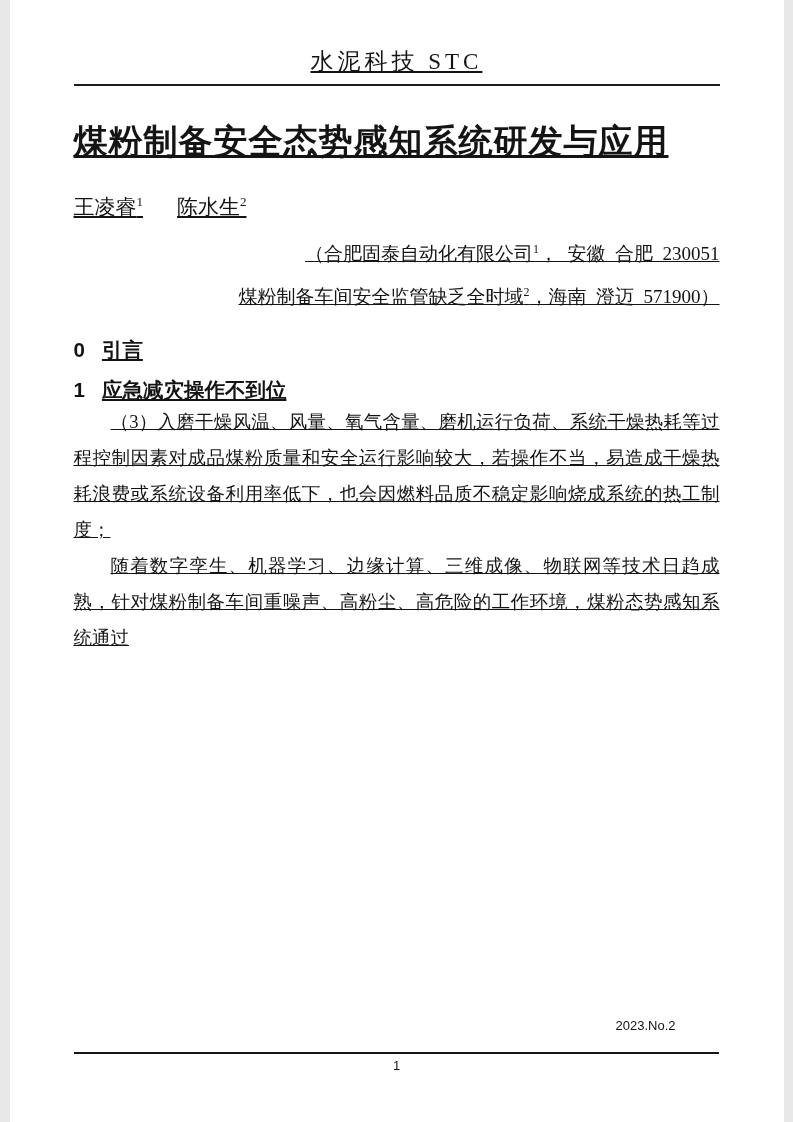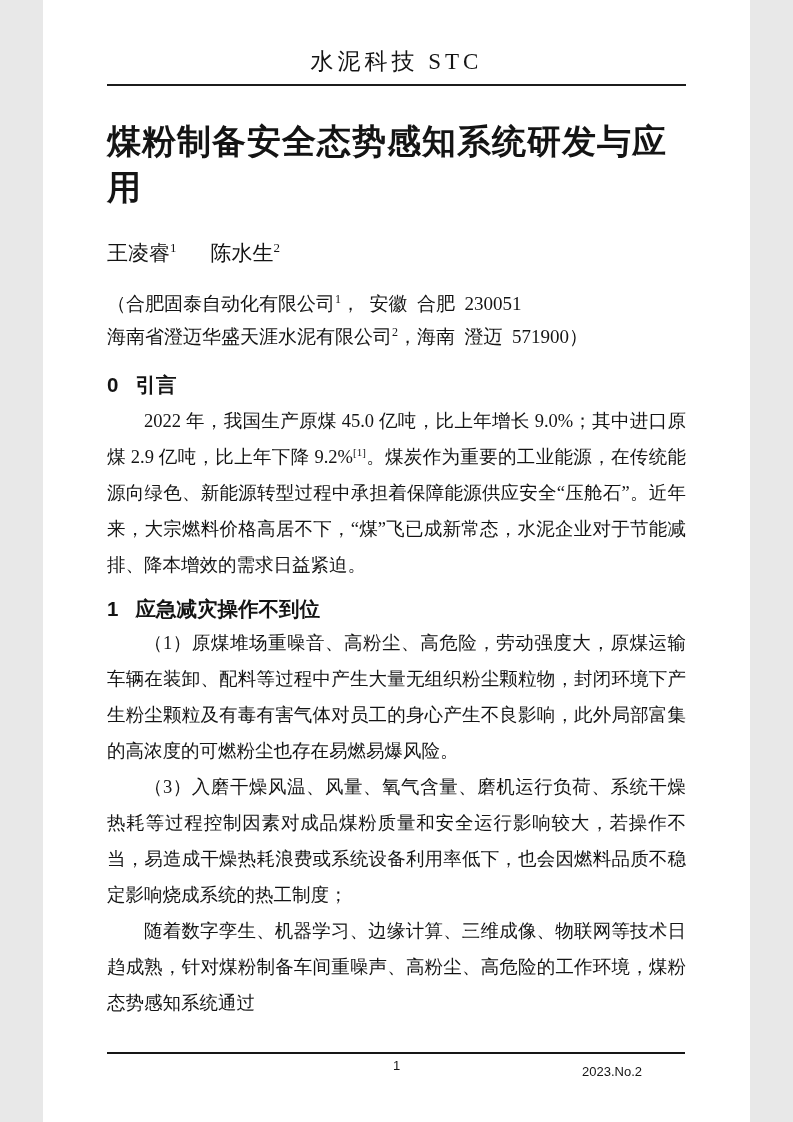--- a/index.html
+++ b/index.html
@@ -1,24 +1,25 @@
 <!DOCTYPE html>
 <html lang="zh"><head>
 <meta charset="utf-8">
 <style>
   html,body{margin:0;padding:0;background:#e8e8e8;}
   .page{
     position:relative;
-    width:707px;height:1122px;
+    width:774px;height:1122px;
     background:#ffffff;
     margin:0 auto;
     font-family:"Liberation Serif","DejaVu Serif",serif;
     color:#141414;
     overflow:hidden;
     box-sizing:border-box;
+    text-decoration:underline;
   }
   .content{padding:0 64px;}
   .journal-header{
     padding-top:47px;
     text-align:center;
     font-size:23px;
     line-height:30px;
     letter-spacing:4px;
     font-family:"Liberation Serif","DejaVu Serif",serif;
   }
@@ -39,24 +40,24 @@
   .authors{
     margin-top:16px;
     text-align:left;
     font-size:21px;
     line-height:30px;
   }
   .author{white-space:nowrap;}
   .author + .author{margin-left:34px;}
   .author sup{font-size:13px;}
   .affiliations{
-    margin-top:17px;
-    text-align:left;
+    margin-top:8px;
+    text-align:right;
     font-size:19px;
-    line-height:29px;
+    line-height:39px;
     white-space:pre-wrap;
   }
   .affiliation-line sup{font-size:12px;}
   .section-heading{
     margin:20px 0 0 0;
     font-size:20.5px;
     line-height:28px;
     font-weight:bold;
     font-family:"Liberation Sans","DejaVu Sans",sans-serif;
   }
@@ -79,46 +80,44 @@
   }
   .footer-page{
     position:absolute;
     left:0;right:0;top:1057px;
     text-align:center;
     font-size:13px;line-height:18px;
     font-family:"Liberation Sans","DejaVu Sans",sans-serif;
   }
   .footer-issue{
     position:absolute;
-    right:108px;top:1063px;
+    right:108px;top:1017px;
     font-size:13px;line-height:18px;
     font-family:"Liberation Sans","DejaVu Sans",sans-serif;
   }
 </style>
 </head>
 <body>
 
 <div class="page">
   <div class="content">
 
     <div class="journal-header">水泥科技 STC</div>
 
     <div class="header-rule"></div>
 
     <h1 class="article-title">煤粉制备安全态势感知系统研发与应用</h1>
 
     <div class="authors" id="authors"><span class="author"><span>王凌睿</span><sup>1</sup></span><span class="author"><span>陈水生</span><sup>2</sup></span></div>
 
-    <div class="affiliations" id="affiliations"><div class="affiliation-line"><span>（合肥固泰自动化有限公司</span><sup>1</sup><span>，  安徽  合肥  230051</span></div><div class="affiliation-line"><span>海南省澄迈华盛天涯水泥有限公司</span><sup>2</sup><span>，海南  澄迈  571900）</span></div></div>
+    <div class="affiliations" id="affiliations"><div class="affiliation-line"><span>（合肥固泰自动化有限公司</span><sup>1</sup><span>，  安徽  合肥  230051</span></div><div class="affiliation-line"><span>煤粉制备车间安全监管缺乏全时域</span><sup>2</sup><span>，海南  澄迈  571900）</span></div></div>
 
     <div id="sections">
         <h2 class="section-heading"><span class="sec-num">0</span><span class="sec-title">引言</span></h2>
-        <p class="body-paragraph first-after-heading"><span>2022 年，我国生产原煤 45.0 亿吨，比上年增长 9.0%；其中进口原煤 2.9 亿吨，比上年下降 9.2%</span><sup>[1]</sup><span>。煤炭作为重要的工业能源，在传统能源向绿色、新能源转型过程中承担着保障能源供应安全“压舱石”。近年来，大宗燃料价格高居不下，“煤”飞已成新常态，水泥企业对于节能减排、降本增效的需求日益紧迫。</span></p>
         <h2 class="section-heading h1-gap"><span class="sec-num">1</span><span class="sec-title">应急减灾操作不到位</span></h2>
-        <p class="body-paragraph p1-gap"><span>（1）原煤堆场重噪音、高粉尘、高危险，劳动强度大，原煤运输车辆在装卸、配料等过程中产生大量无组织粉尘颗粒物，封闭环境下产生粉尘颗粒及有毒有害气体对员工的身心产生不良影响，此外局部富集的高浓度的可燃粉尘也存在易燃易爆风险。</span></p>
         <p class="body-paragraph"><span>（3）入磨干燥风温、风量、氧气含量、磨机运行负荷、系统干燥热耗等过程控制因素对成品煤粉质量和安全运行影响较大，若操作不当，易造成干燥热耗浪费或系统设备利用率低下，也会因燃料品质不稳定影响烧成系统的热工制度；</span></p>
         <p class="body-paragraph"><span>随着数字孪生、机器学习、边缘计算、三维成像、物联网等技术日趋成熟，针对煤粉制备车间重噪声、高粉尘、高危险的工作环境，煤粉态势感知系统通过</span></p>
       </div>
 
   </div>
 
   <div class="footer-rule"></div>
   <div class="footer-page">1</div>
   <div class="footer-issue">2023.No.2</div>
 </div>

